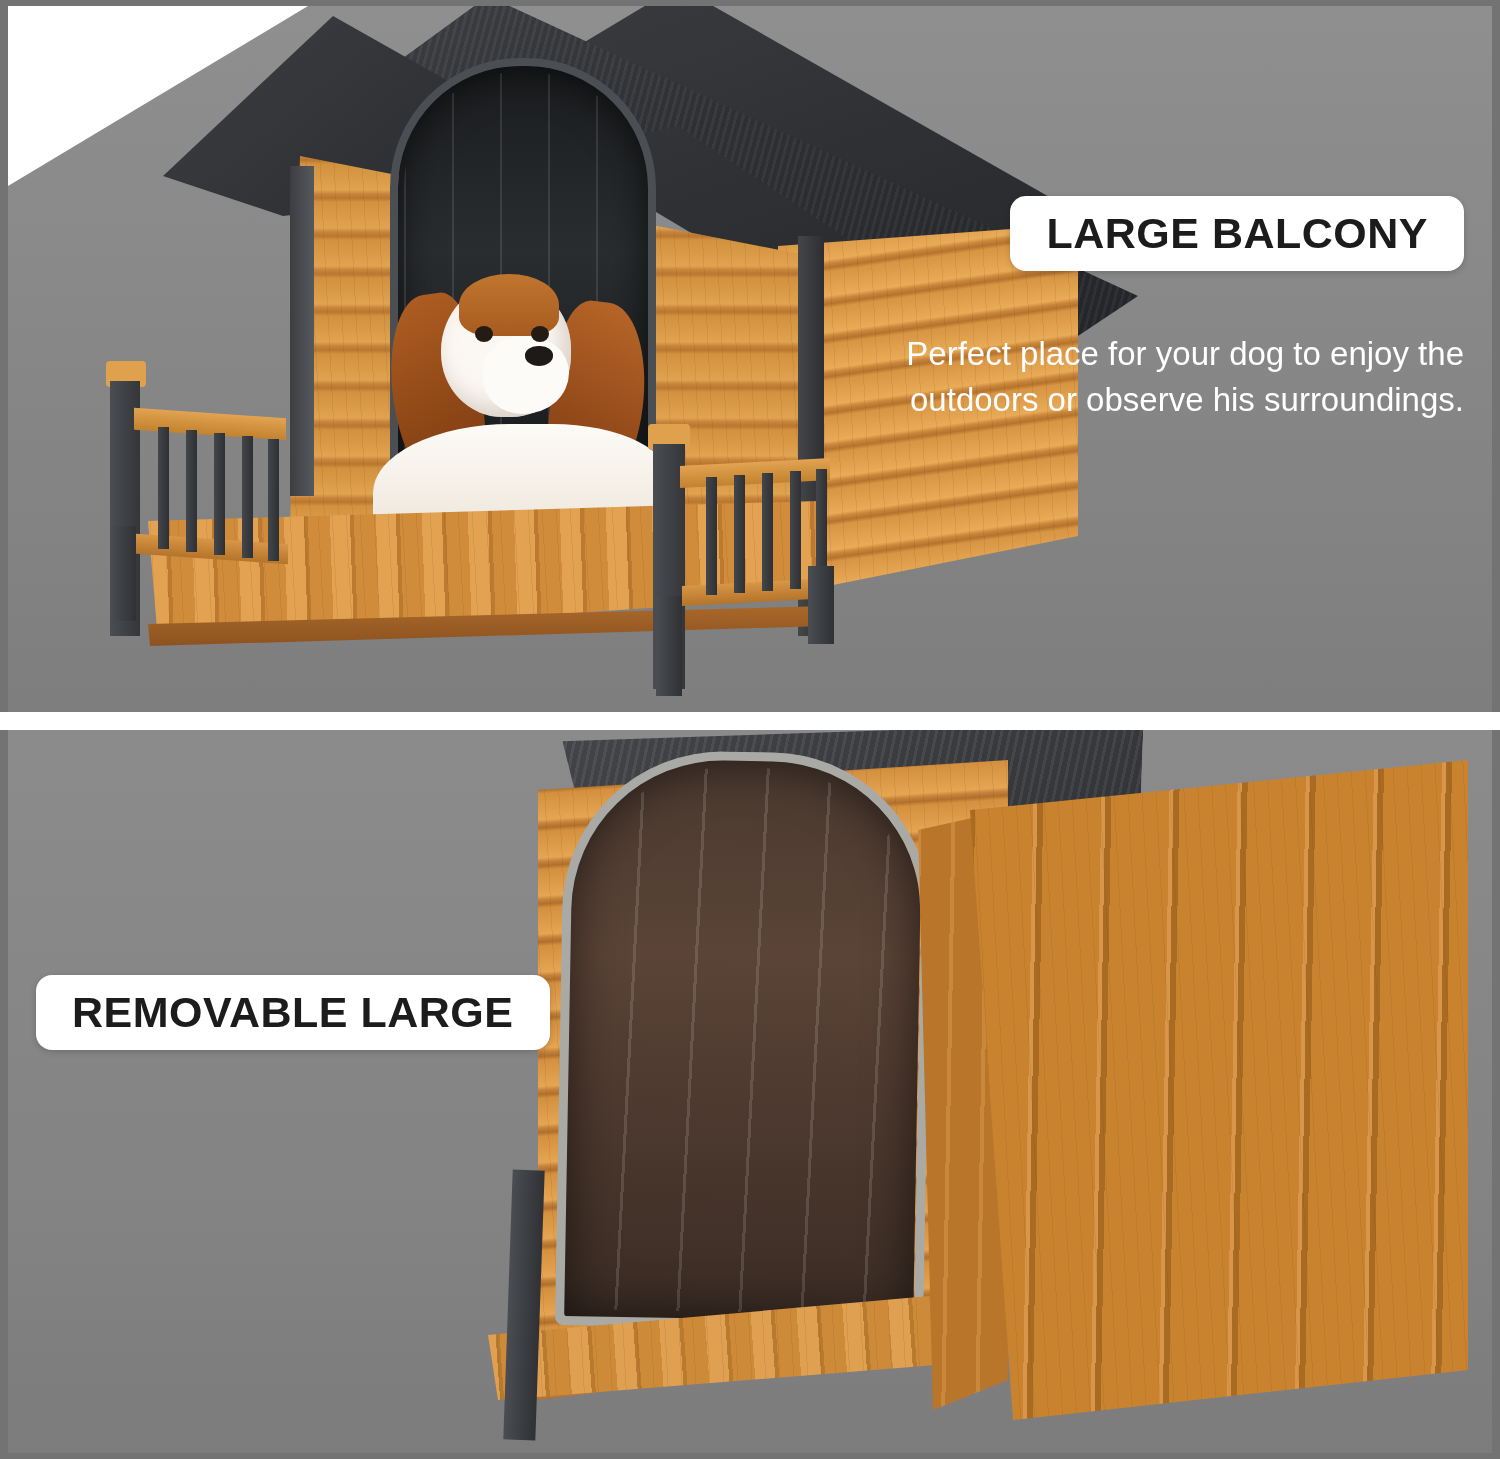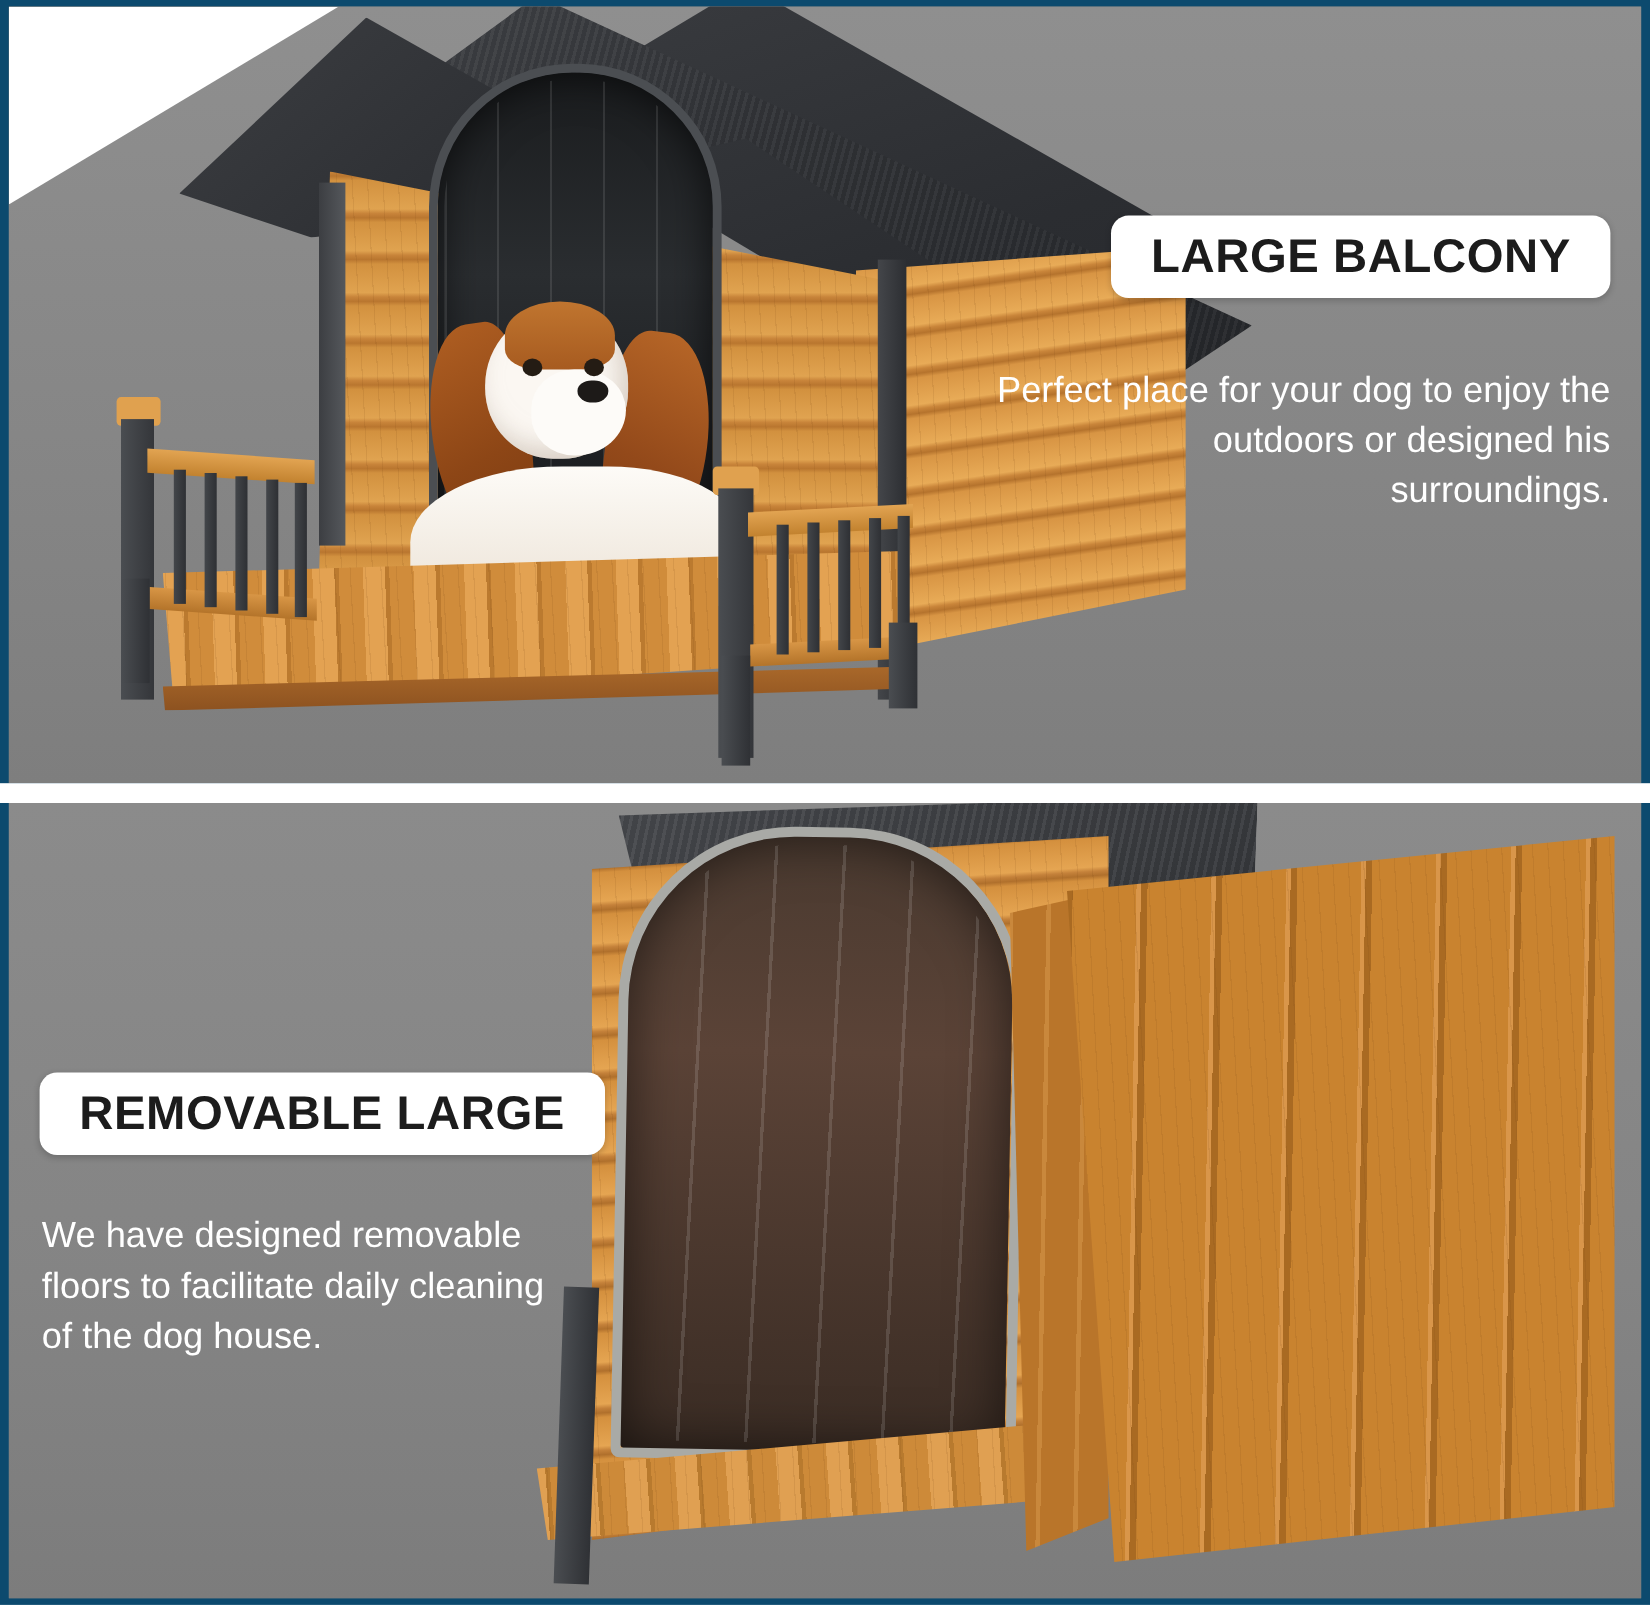--- a/index.html
+++ b/index.html
@@ -11,21 +11,21 @@
     width: 1500px;
     height: 1459px;
     font-family: "Liberation Sans", sans-serif;
     overflow: hidden;
   }
 
   .page {
     position: relative;
     width: 1500px;
     height: 1459px;
-    background: #0c4a6e;
+    background: #737373;
     box-sizing: border-box;
   }
 
   
   .panel {
     position: absolute;
     left: 8px;
     width: 1484px;
     background: #808080;
     overflow: hidden;
@@ -518,21 +518,21 @@
         <div class="bal" style="left:142px;top:47px;"></div>
         <div class="bal" style="left:168px;top:45px;"></div>
       </div>
 
       <div class="t-leg l1"></div>
       <div class="t-leg l2"></div>
       <div class="t-leg l3"></div>
     </div>
 
     <div class="badge badge-top">LARGE BALCONY</div>
-    <div class="blurb blurb-top">Perfect place for your dog to enjoy the outdoors or designed his surroundings.</div>
+    <div class="blurb blurb-top">Perfect place for your dog to enjoy the outdoors or observe his surroundings.</div>
   </div>
 
   <div class="gap"></div>
 
   <div class="panel panel-bottom">
     <div class="photo">
       <div class="b-bg"></div>
       <div class="b-roof"></div>
       <div class="b-wall">
           <div class="grain"></div>
@@ -543,16 +543,15 @@
           <div class="grain"></div>
         </div>
       <div class="b-post"></div>
       <div class="b-floor-2"></div>
       <div class="b-floor">
           <div class="grain"></div>
         </div>
     </div>
 
     <div class="badge badge-bottom">REMOVABLE LARGE</div>
-    <div class="blurb blurb-bottom">We have designed removable floors to facilitate daily cleaning of the dog house.</div>
   </div>
 
 </div>
 
 </body></html>

